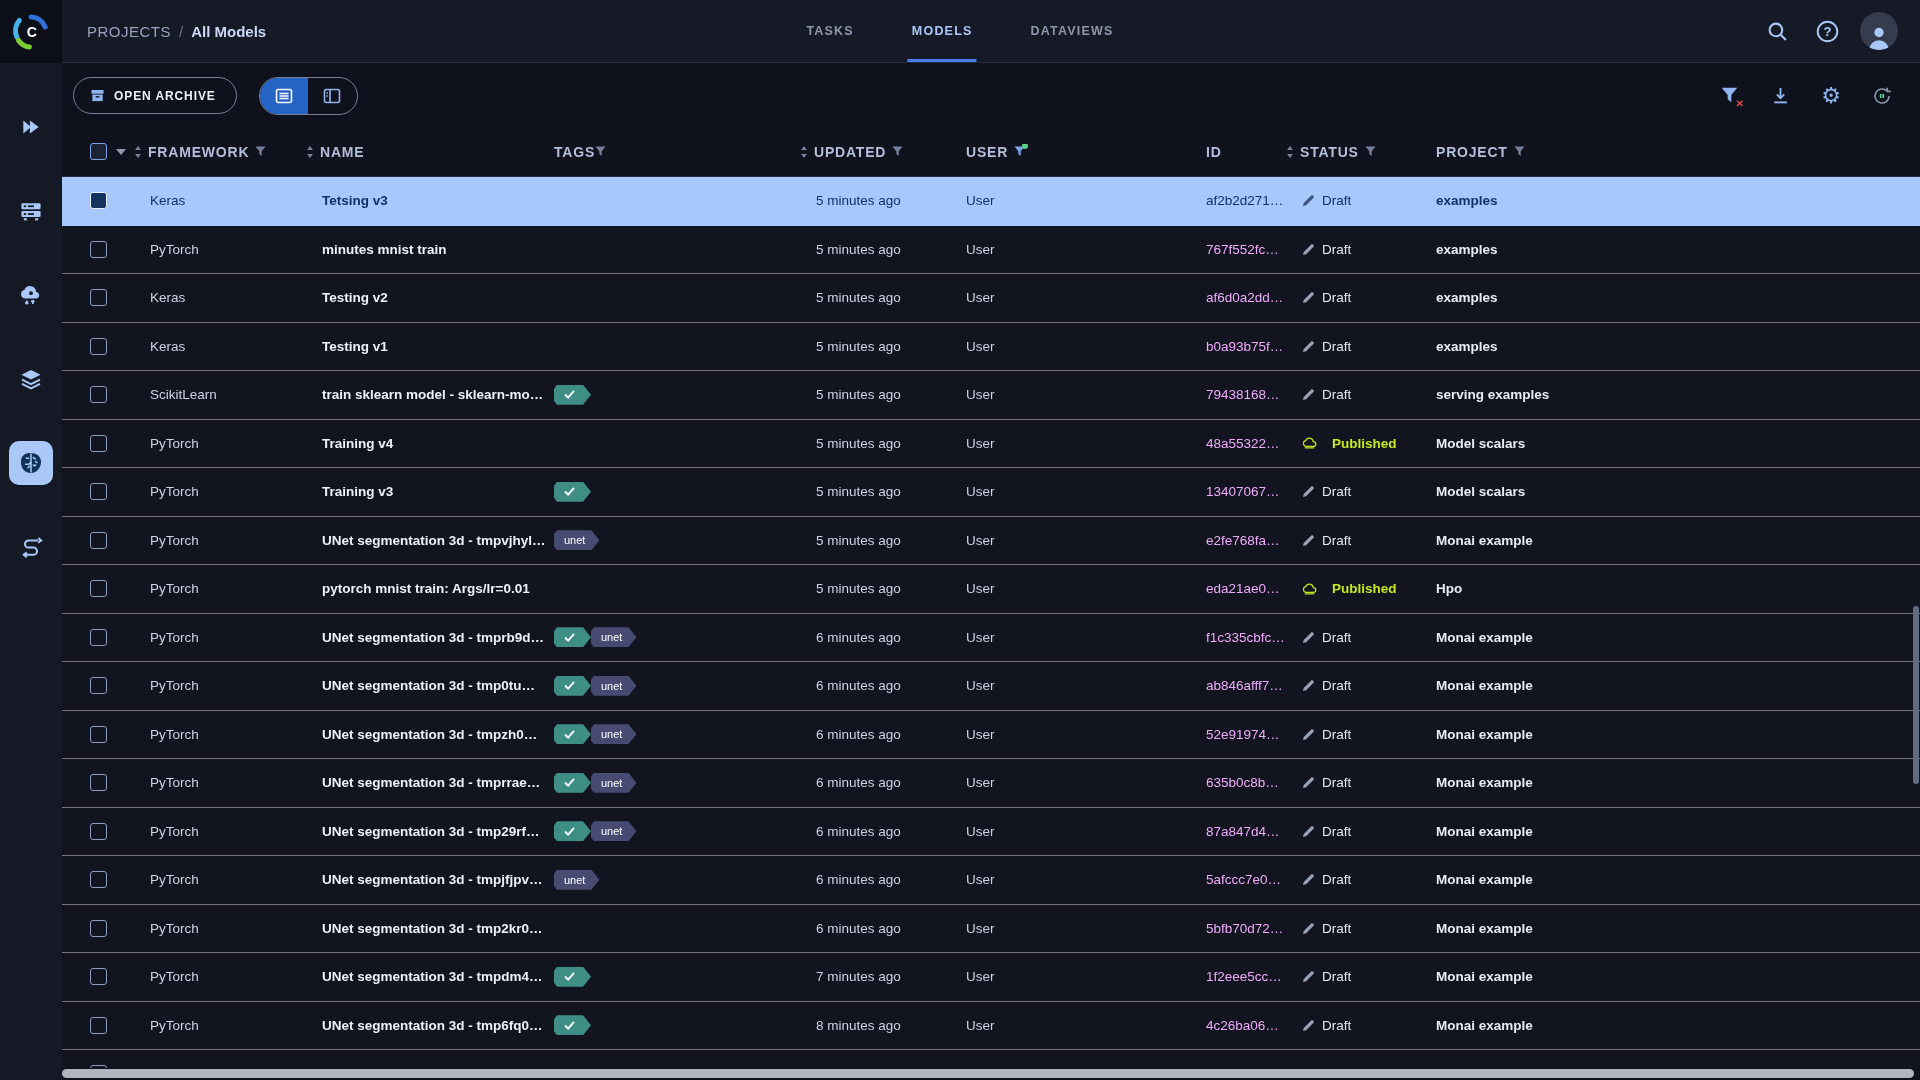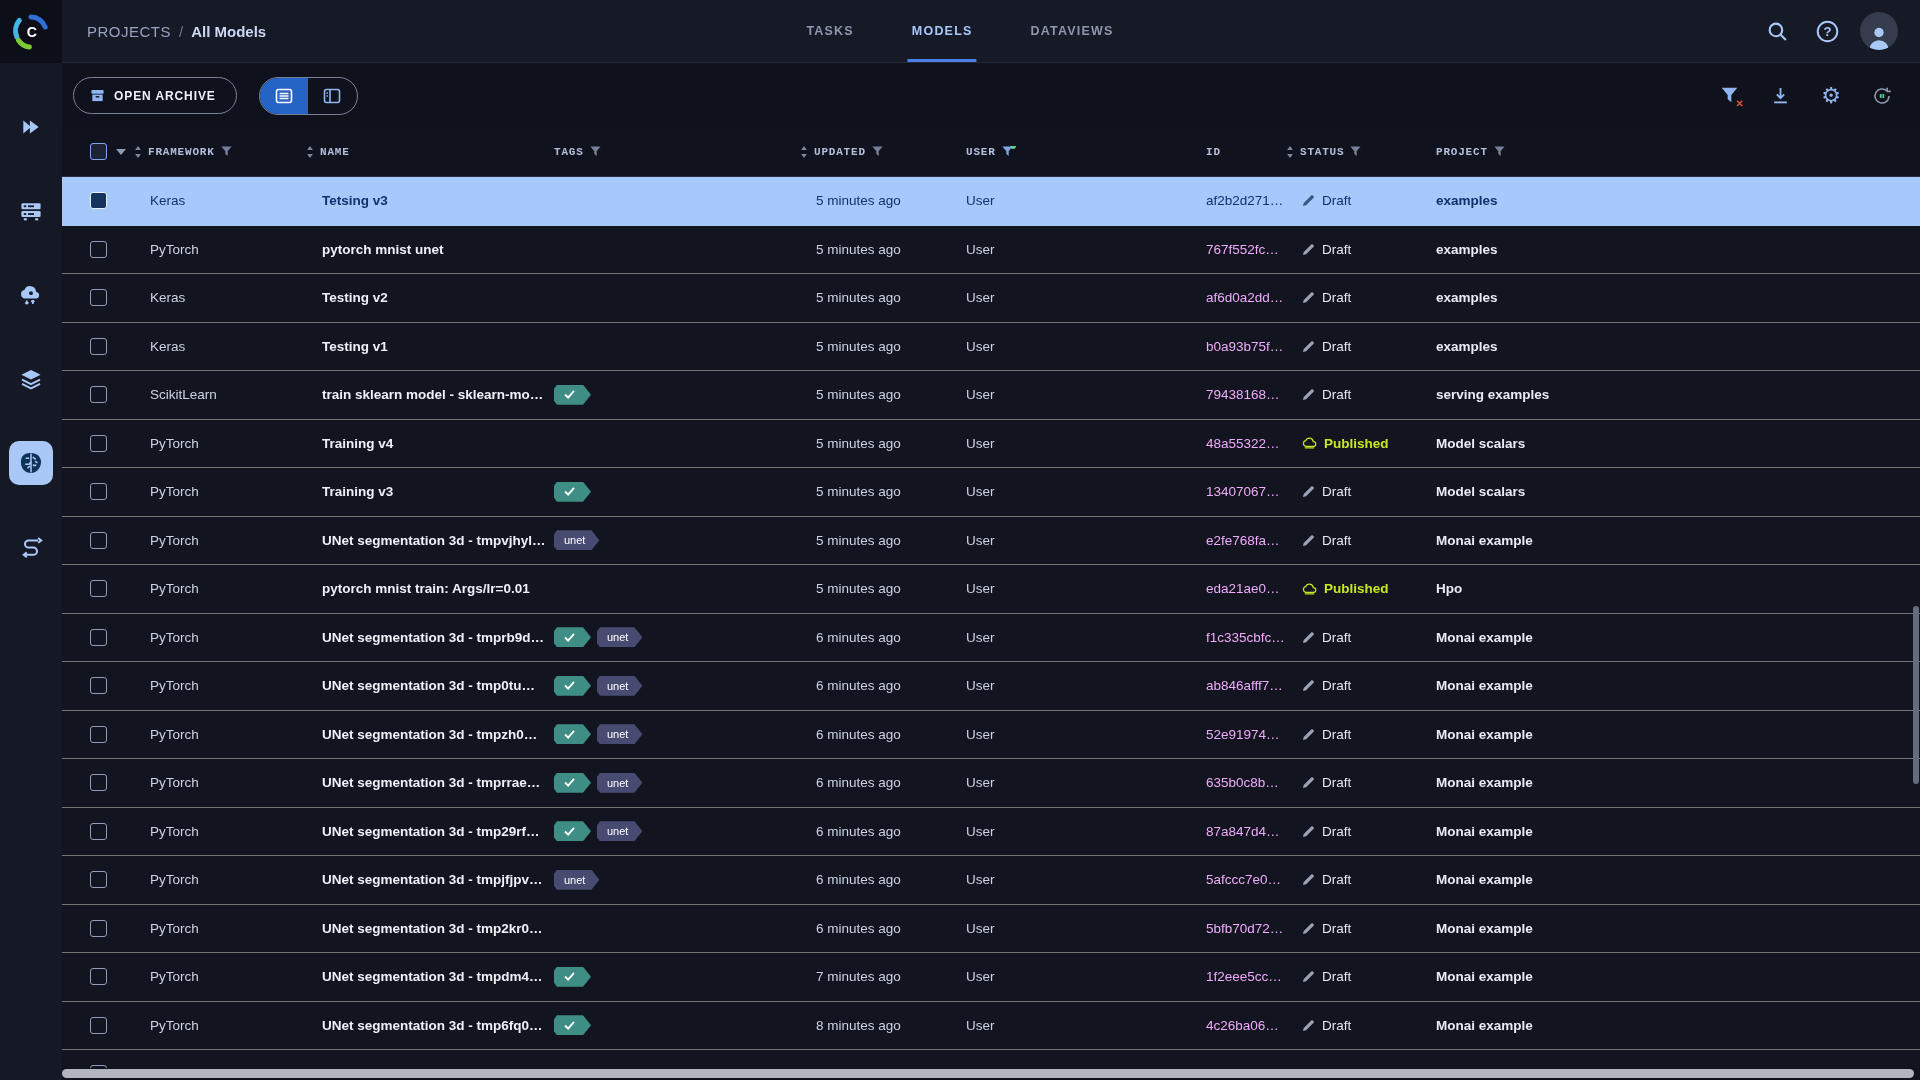--- a/index.html
+++ b/index.html
@@ -42,48 +42,48 @@
   .toolbar-right { position:absolute; right:26px; display:flex; align-items:center; gap:27px; color:#8fb5f0; }
   .tbico { position:relative; width:24px; height:24px; display:flex; align-items:center; justify-content:center; cursor:pointer; }
   .red-x { position:absolute; right:-3px; bottom:-1px; color:#e0513c; font-size:10px; font-weight:bold; }
   .gear-glyph { font-size:22px; line-height:1; }
 
   
   .grid { display:grid; grid-template-columns:72px 172px 248px 246px 166px 240px 80px 150px 1fr; }
   .thead { position:absolute; left:62px; top:127px; width:1858px; height:50px; align-items:center;
            border-bottom:1px solid #272d3f; background:#10131d; }
   .hcell { display:flex; align-items:center; gap:6px; overflow:hidden; }
-  .hlabel { font-size:11px; font-weight:bold; letter-spacing:.8px; color:#b4bfdb; white-space:nowrap;font-family:Liberation Mono, monospace; }
+  .hlabel { font-size:14px; font-weight:bold; letter-spacing:.8px; color:#b4bfdb; white-space:nowrap; }
   .sort { display:flex; flex-direction:column; line-height:0; }
   .funnel { color:#77809a; display:flex; position:relative; }
   .funnel.active { color:#7fa3e8; }
   .funnel.active::after { content:""; position:absolute; right:-3px; top:-3px; width:6px; height:6px;
                           border-radius:50%; background:#58d08a; }
   .c-check { display:flex; align-items:center; gap:9px; padding-left:28px; }
 
   .rows { position:absolute; left:62px; top:177px; width:1858px; height:891px; overflow:hidden; background:#10131d; }
   .trow { height:48.5px; align-items:center; border-bottom:1px solid #737373; background:#12151f; cursor:pointer; }
   .cell { font-size:13.5px; color:#ccd3e3; white-space:nowrap; overflow:hidden; text-overflow:ellipsis; }
   .cell.c-framework, .cell.c-name, .cell.c-updated, .cell.c-status { padding-left:16px; }
   .cell.c-name { font-weight:bold; color:#eef1f8; }
   .cell.c-id { color:#f0abfc; }
   .cell.c-project { font-weight:bold; color:#e8ecf6; }
   .cell.c-status { display:flex; align-items:center; gap:7px; }
   .st-draft .sticon { color:#99a2b6; display:flex; }
   .st-draft .stlabel { color:#e3e8f2; }
   .st-published .sticon { color:#c6e822; display:flex; }
-  .st-published .stlabel { color:#c6e822; font-weight:bold; }
+  .st-published .stlabel { color:#c6e822; font-weight:bold;margin-left:8px; }
   .stlabel { font-size:13.5px; }
 
   .cb { width:17px; height:17px; border:1.5px solid #8e9cbd; border-radius:3px; background:transparent;
         display:inline-block; cursor:pointer; flex:0 0 auto; }
   .cb.hdr { background:#1b2335; border-color:#7fa3e8; }
   .cb.checked { background:#14335f; border-color:#e8eefc; }
 
-  .c-tags { display:flex; gap:6px; align-items:center; overflow:hidden; }
+  .c-tags { display:flex; gap:0; align-items:center; overflow:hidden; }
   .chip { height:20px; display:inline-flex; align-items:center; padding:0 14px 0 10px; font-size:11px; color:#fff;
           background:#474b72; clip-path:polygon(3px 0,calc(100% - 8px) 0,100% 50%,calc(100% - 8px) 100%,3px 100%,0 80%,0 20%); }
   .chip.check { background:#3f8e85; padding:0 16px 0 10px; }
 
   
   .trow.selected { background:#a6c8fa; border-bottom-color:#a6c8fa; }
   .trow.selected .cell, .trow.selected .cell.c-name, .trow.selected .cell.c-id,
   .trow.selected .cell.c-project, .trow.selected .st-draft .stlabel { color:#11316b; }
   .trow.selected .st-draft .sticon { color:#3c5684; }
 
@@ -343,21 +343,21 @@
         </div>
         <div class="stlabel">Draft</div>
       </div>
       <div class="cell c-project">examples</div>
     </div>
     <div class="trow grid">
       <div class="c-check cell">
         <div class="cb"></div>
       </div>
       <div class="cell c-framework">PyTorch</div>
-      <div class="cell c-name">pytorch mnist unet</div>
+      <div class="cell c-name">minutes mnist train</div>
       <div class="cell c-tags"></div>
       <div class="cell c-updated">5 minutes ago</div>
       <div class="cell c-user">User</div>
       <div class="cell c-id">767f552fc6…</div>
       <div class="cell c-status st-draft">
         <div class="sticon">
           <svg width="13" height="13" viewBox="0 0 14 14" fill="currentColor">
             <path d="M1 13l.9-3.4L10 1.5a1.1 1.1 0 011.6 0l.9.9a1.1 1.1 0 010 1.6L4.4 12.1z"></path>
           </svg>
         </div>

